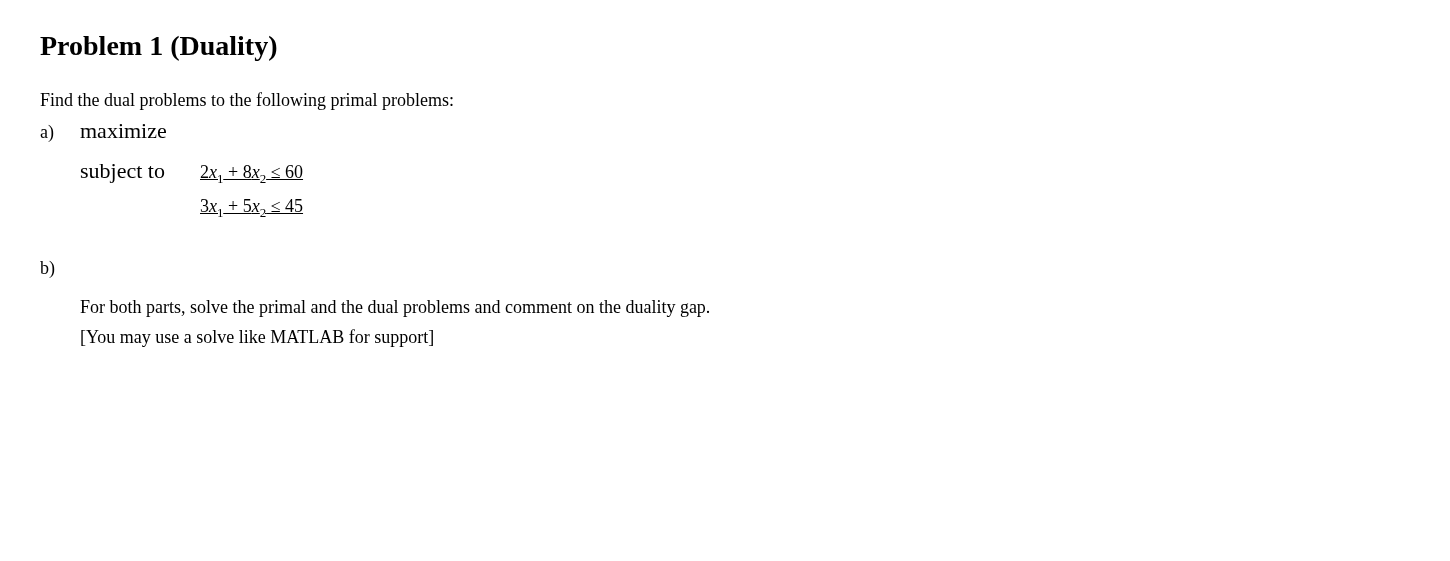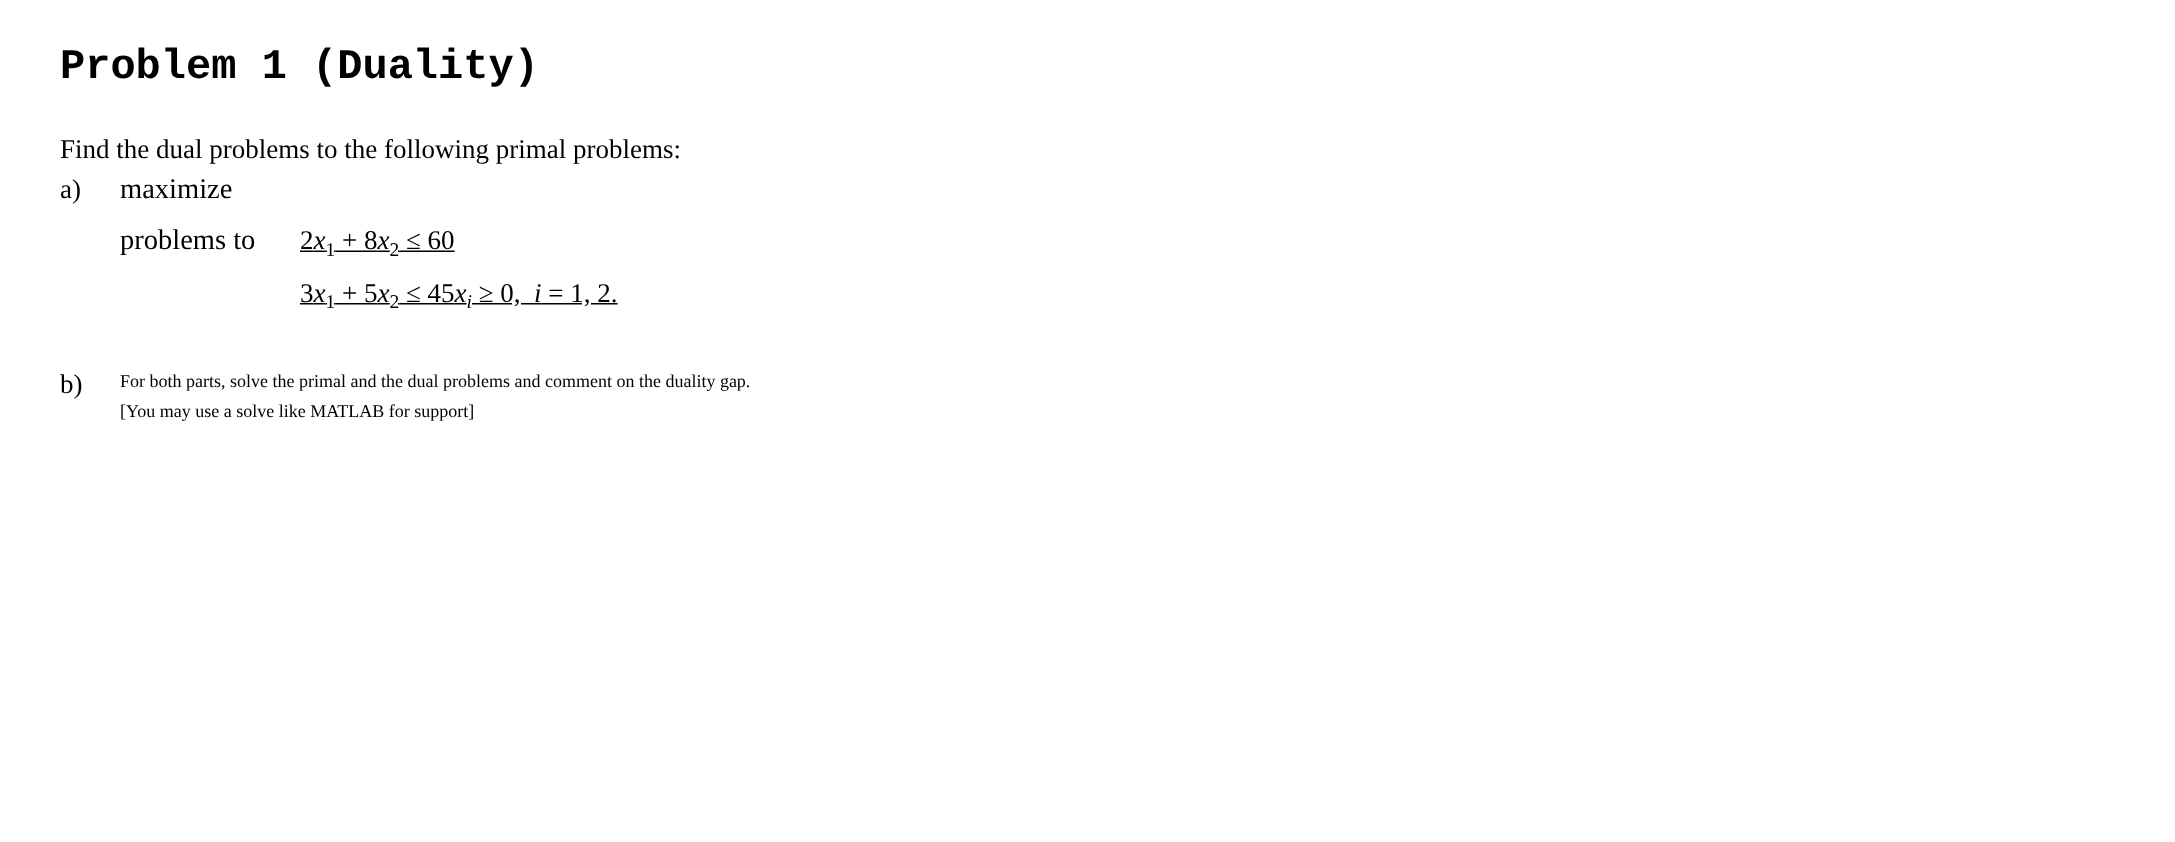--- a/index.html
+++ b/index.html
@@ -15,21 +15,20 @@
       color: #000000;
       width: 1450px;
       min-height: 561px;
       padding: 30px 50px 30px 40px;
     }
 
     .page-title {
       font-size: 28px;
       font-weight: bold;
       margin-bottom: 28px;
-      font-family: Liberation Mono, monospace;
     }
 
     .intro-text {
       font-size: 18px;
       font-family: "Computer Modern", "Latin Modern", Georgia, "Times New Roman", serif;
     }
 
     .problem-section {
       margin-bottom: 32px;
     }
@@ -46,21 +45,21 @@
       line-height: 1.8;
     }
 
     .part-label {
       min-width: 40px;
       font-size: 18px;
     }
 
     .keyword {
       min-width: 120px;
-      font-size: 19px;
+      font-size: 22px;
     }
 
     .math-expr {
       font-size: 18px;
     }
 
     .constraints-block {
       display: flex;
       flex-direction: row;
       margin-left: 160px;
@@ -82,23 +81,24 @@
       gap: 8px;
     }
 
     .part-label-b {
       min-width: 32px;
       font-size: 18px;
       padding-top: 1px;
     }
 
     .b-text {
-      font-size: 12px;
+      font-size: 18px;
       line-height: 1.65;
       max-width: 900px;
+      margin-top: 36px;
     }
 
     sub {
       font-size: 13px;
       vertical-align: sub;
     }
   </style>
 </head>
 <body>
 
@@ -108,32 +108,29 @@
 
 <div class="problem-section problem-a">
 
   <div class="problem-row">
     <span class="part-label">a)</span>
     <span class="keyword">maximize</span>
   </div>
 
   <div class="problem-row">
     <span class="part-label"></span>
-    <span class="keyword">problems to</span>
+    <span class="keyword">subject to</span>
     <span class="math-expr constraint-line">
       2<i>x</i><sub>1</sub> + 8<i>x</i><sub>2</sub> ≤ 60
     </span>
   </div>
 
   <div class="constraints-block">
     <span class="constraint-line">
       3<i>x</i><sub>1</sub> + 5<i>x</i><sub>2</sub> ≤ 45
-    </span>
-    <span class="constraint-line">
-      <i>x</i><sub><i>i</i></sub> ≥ 0,&nbsp; <i>i</i> = 1, 2.
     </span>
   </div>
 
 </div>
 
 <div class="problem-section problem-b">
   <div class="problem-b-row">
     <span class="part-label-b">b)</span>
     <div class="b-text">
       <span>For both parts, solve the primal and the dual problems and comment on the duality gap.</span><br>

